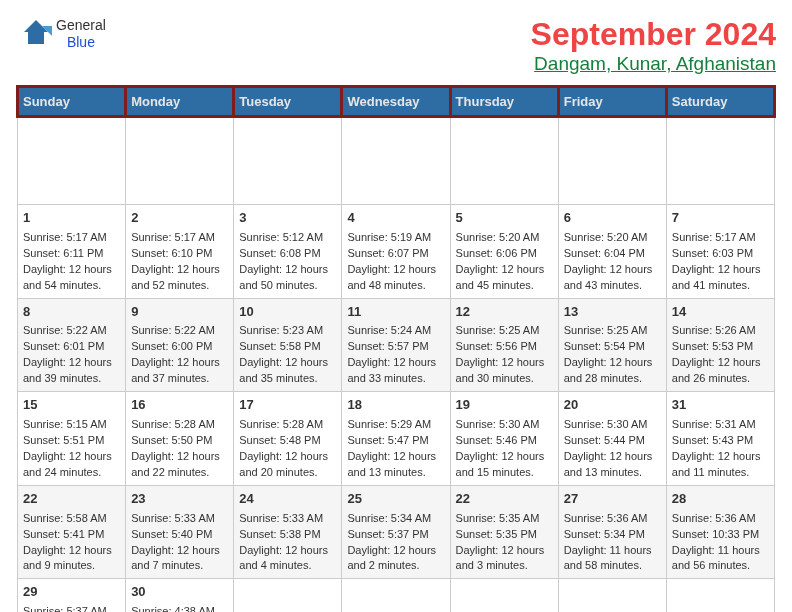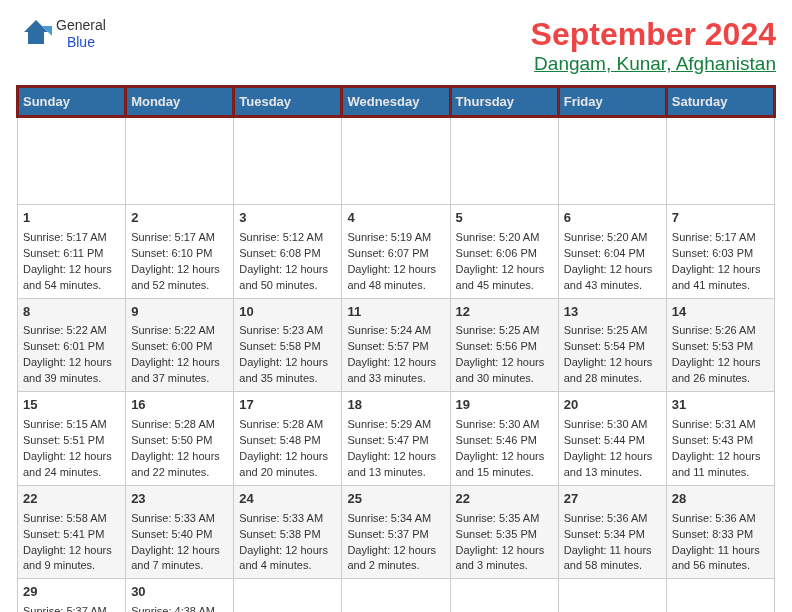--- a/index.html
+++ b/index.html
@@ -319,21 +319,21 @@
         <td>
           <span class="day-num">27</span>
           <div>Sunrise: 5:36 AM</div>
           <div>Sunset: 5:34 PM</div>
           <div>Daylight: 11 hours</div>
           <div>and 58 minutes.</div>
         </td>
         <td>
           <span class="day-num">28</span>
           <div>Sunrise: 5:36 AM</div>
-          <div>Sunset: 8:33 PM</div>
+          <div>Sunset: 10:33 PM</div>
           <div>Daylight: 11 hours</div>
           <div>and 56 minutes.</div>
         </td>
       </tr>
       <tr>
         <td>
           <span class="day-num">29</span>
           <div>Sunrise: 5:37 AM</div>
         </td>
         <td>

